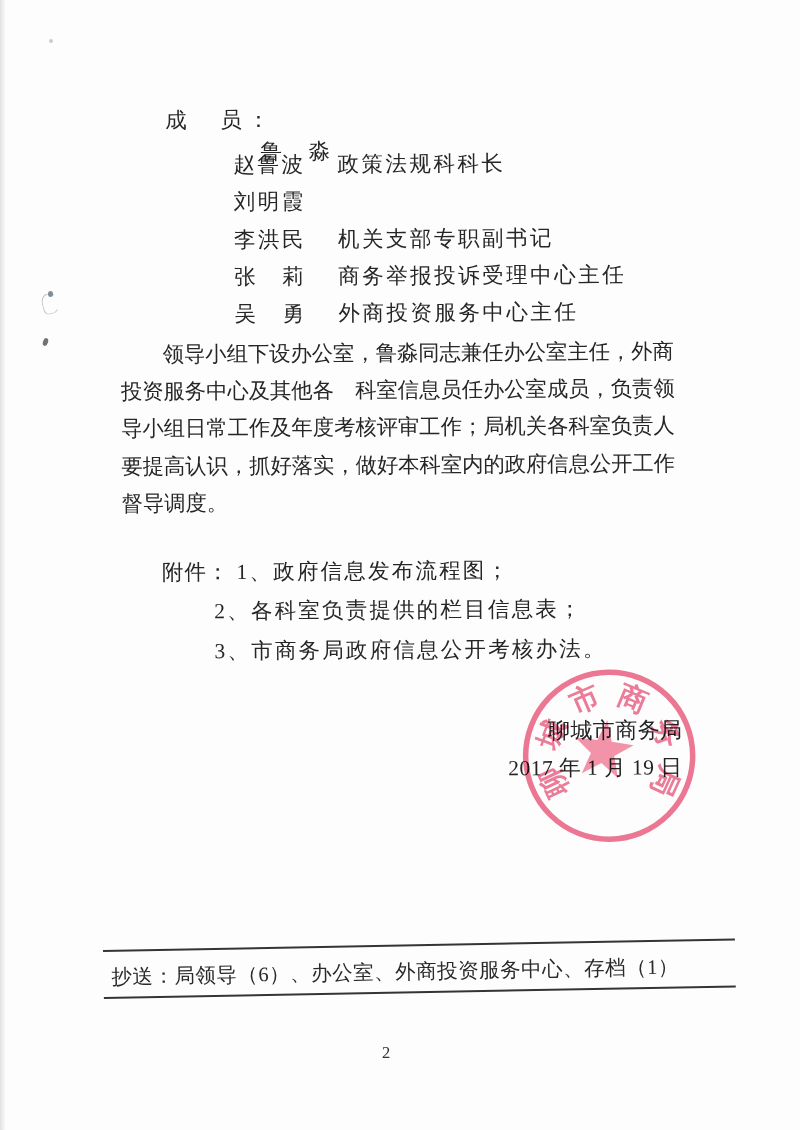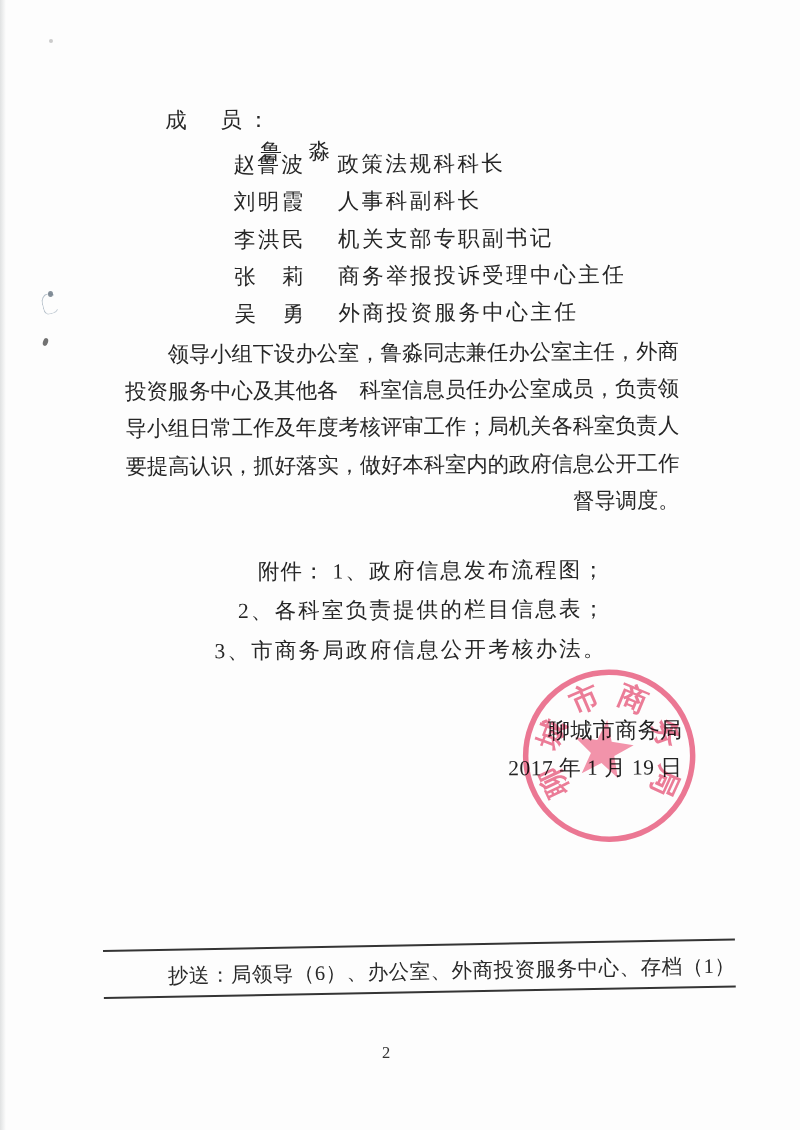--- a/index.html
+++ b/index.html
@@ -1,18 +1,18 @@
 <!DOCTYPE html>
 <html><head>
 <meta charset="utf-8">
 <style>
   html,body{margin:0;padding:0;background:#ffffff;}
   .page{
     position:relative;width:800px;height:1130px;background:#fdfdfd;overflow:hidden;
-    font-family:"Liberation Serif","DejaVu Serif",serif;color:#262626;text-align:right;
+    font-family:"Liberation Serif","DejaVu Serif",serif;color:#262626;
   }
   
   .scan-edge{position:absolute;left:0;top:0;width:6px;height:100%;
     background:linear-gradient(to right,#c9cccd,rgba(255,255,255,0));opacity:.55;}
   
   .speck-top{position:absolute;left:49px;top:39px;width:4px;height:4px;border-radius:50%;
     background:#c2c2c2;opacity:.85;}
   .smudge-curl{position:absolute;left:42px;top:293px;width:15px;height:19px;
     border:1.6px solid #a6b3bf;border-right-color:transparent;border-bottom-color:#b9c4cd;
     border-radius:60% 70% 65% 40%;transform:rotate(-14deg);opacity:.8;}
@@ -83,21 +83,20 @@
       <div class="member-row first" style="top:104px">
         <span class="m-label">成　员：</span>
         <span class="m-name">鲁　淼</span>
       </div>
       <div class="member-row" style="top:149px">
         <span class="m-name">赵鲁波</span>
         <span class="m-title">政策法规科科长</span>
       </div>
       <div class="member-row" style="top:186px">
         <span class="m-name">刘明霞</span>
-        <span class="m-title">人事科副科长</span>
       </div>
       <div class="member-row" style="top:224px">
         <span class="m-name">李洪民</span>
         <span class="m-title">机关支部专职副书记</span>
       </div>
       <div class="member-row" style="top:261px">
         <span class="m-name">张　莉</span>
         <span class="m-title">商务举报投诉受理中心主任</span>
       </div>
       <div class="member-row" style="top:298px">

